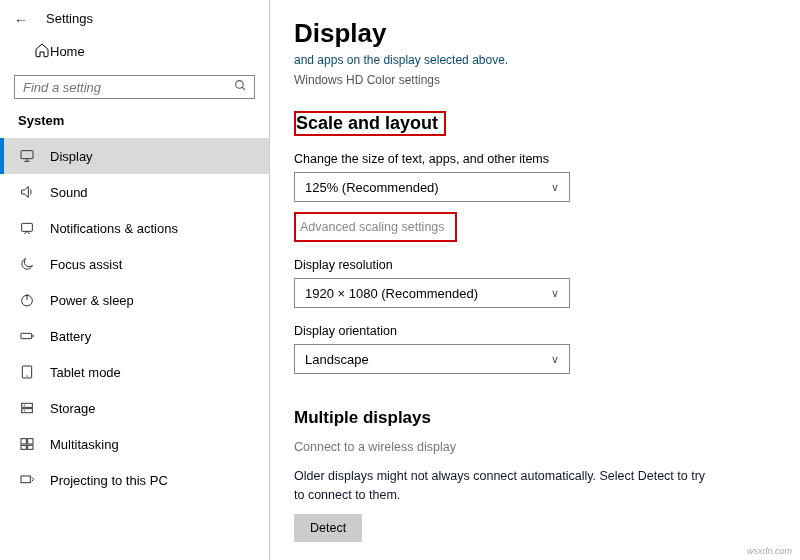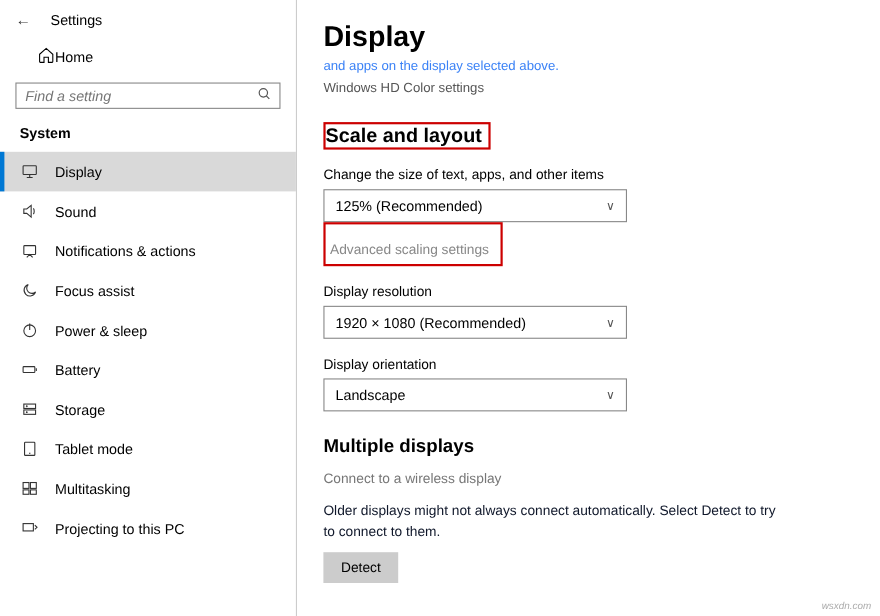--- a/index.html
+++ b/index.html
@@ -15,31 +15,31 @@
   .search-wrap { position: relative; }
   .search-icon { position: absolute; right: 22px; top: 0; height: 28px; display: flex; align-items: center; color: #555; font-size: 12px; }
   .group-label { padding: 4px 18px 10px 18px; font-weight: 600; font-size: 13px; }
   .nav-item { display: flex; align-items: center; gap: 14px; padding: 10px 18px; font-size: 13px; cursor: default; }
   .nav-item.active { background: #d9d9d9; position: relative; }
   .nav-item.active::before { content: ""; position: absolute; left: 0; top: 0; bottom: 0; width: 4px; background: #0078d4; }
   .nav-item .ic { width: 18px; display: flex; align-items: center; justify-content: center; color: #333; }
   .nav-item .ic svg { width: 16px; height: 16px; }
   .main { flex: 1; padding: 10px 28px 0 24px; overflow: hidden; }
   .main h1 { font-size: 26px; font-weight: 600; margin: 8px 0 2px 0; }
-  .sub { font-size: 12px; color: #3b82f6; margin-top: 4px; }
+  .sub { font-size: 12px; color: #0c4a6e; margin-top: 4px; }
   .link { font-size: 12px; color: #555; margin-top: 6px; }
   .section-h { font-size: 18px; font-weight: 600; margin-top: 24px; display: inline-block; }
   .hl { border: 2px solid #c00; display: inline-block; padding: 0 6px 0 0; margin-top: 24px; }
   .hl .section-h { margin-top: 0; }
   .field-label { font-size: 12.5px; margin-top: 16px; }
   .combo { margin-top: 6px; width: 276px; height: 30px; border: 1px solid #888; background: #fff; display: flex; align-items: center; justify-content: space-between; padding: 0 10px; font-size: 13px; }
   .combo .chev { font-size: 11px; color: #555; }
-  .adv-wrap { display: inline-block; border: 2px solid #c00; padding: 16px 10px 6px 4px; }
+  .adv-wrap { margin-top: 10px; display: inline-block; border: 2px solid #c00; padding: 6px 10px 6px 4px; }
   .adv { font-size: 12.5px; color: #888; }
-  .multi { font-size: 17px; font-weight: 600; margin-top: 22px; }
+  .multi { font-size: 17px; font-weight: 600; margin-top: 34px; }
   .desc { font-size: 12.5px; color: #0f172a; margin-top: 10px; line-height: 1.5; max-width: 420px; }
   .detect { margin-top: 10px; display: inline-block; background: #ccc; padding: 7px 16px; font-size: 12.5px; }
   .watermark { position: absolute; right: 8px; bottom: 4px; font-size: 9px; color: #aaa; font-style: italic; }
 </style>
 </head>
 <body>
 
 <div class="app">
   <aside class="sidebar">
     <div class="sb-top">
@@ -118,36 +118,36 @@
           <svg viewBox="0 0 24 24" fill="none" stroke="currentColor" stroke-width="1.5">
             <rect x="3" y="8" width="16" height="8" rx="1"></rect>
             <line x1="21" y1="10" x2="21" y2="14"></line>
           </svg>
         </span>
       <span>Battery</span>
     </div>
     <div class="nav-item">
       <span class="ic">
           <svg viewBox="0 0 24 24" fill="none" stroke="currentColor" stroke-width="1.5">
+            <rect x="5" y="3" width="14" height="18" rx="1"></rect>
+            <line x1="11" y1="18" x2="13" y2="18"></line>
+          </svg>
+        </span>
+      <span>Tablet mode</span>
+    </div>
+    <div class="nav-item">
+      <span class="ic">
+          <svg viewBox="0 0 24 24" fill="none" stroke="currentColor" stroke-width="1.5">
             <rect x="4" y="5" width="16" height="6"></rect>
             <rect x="4" y="13" width="16" height="6"></rect>
             <circle cx="8" cy="8" r="0.5"></circle>
             <circle cx="8" cy="16" r="0.5"></circle>
           </svg>
         </span>
       <span>Storage</span>
-    </div>
-    <div class="nav-item">
-      <span class="ic">
-          <svg viewBox="0 0 24 24" fill="none" stroke="currentColor" stroke-width="1.5">
-            <rect x="5" y="3" width="14" height="18" rx="1"></rect>
-            <line x1="11" y1="18" x2="13" y2="18"></line>
-          </svg>
-        </span>
-      <span>Tablet mode</span>
     </div>
     <div class="nav-item">
       <span class="ic">
           <svg viewBox="0 0 24 24" fill="none" stroke="currentColor" stroke-width="1.5">
             <rect x="3" y="4" width="8" height="8"></rect>
             <rect x="13" y="4" width="8" height="8"></rect>
             <rect x="3" y="14" width="8" height="6"></rect>
             <rect x="13" y="14" width="8" height="6"></rect>
           </svg>
         </span>

